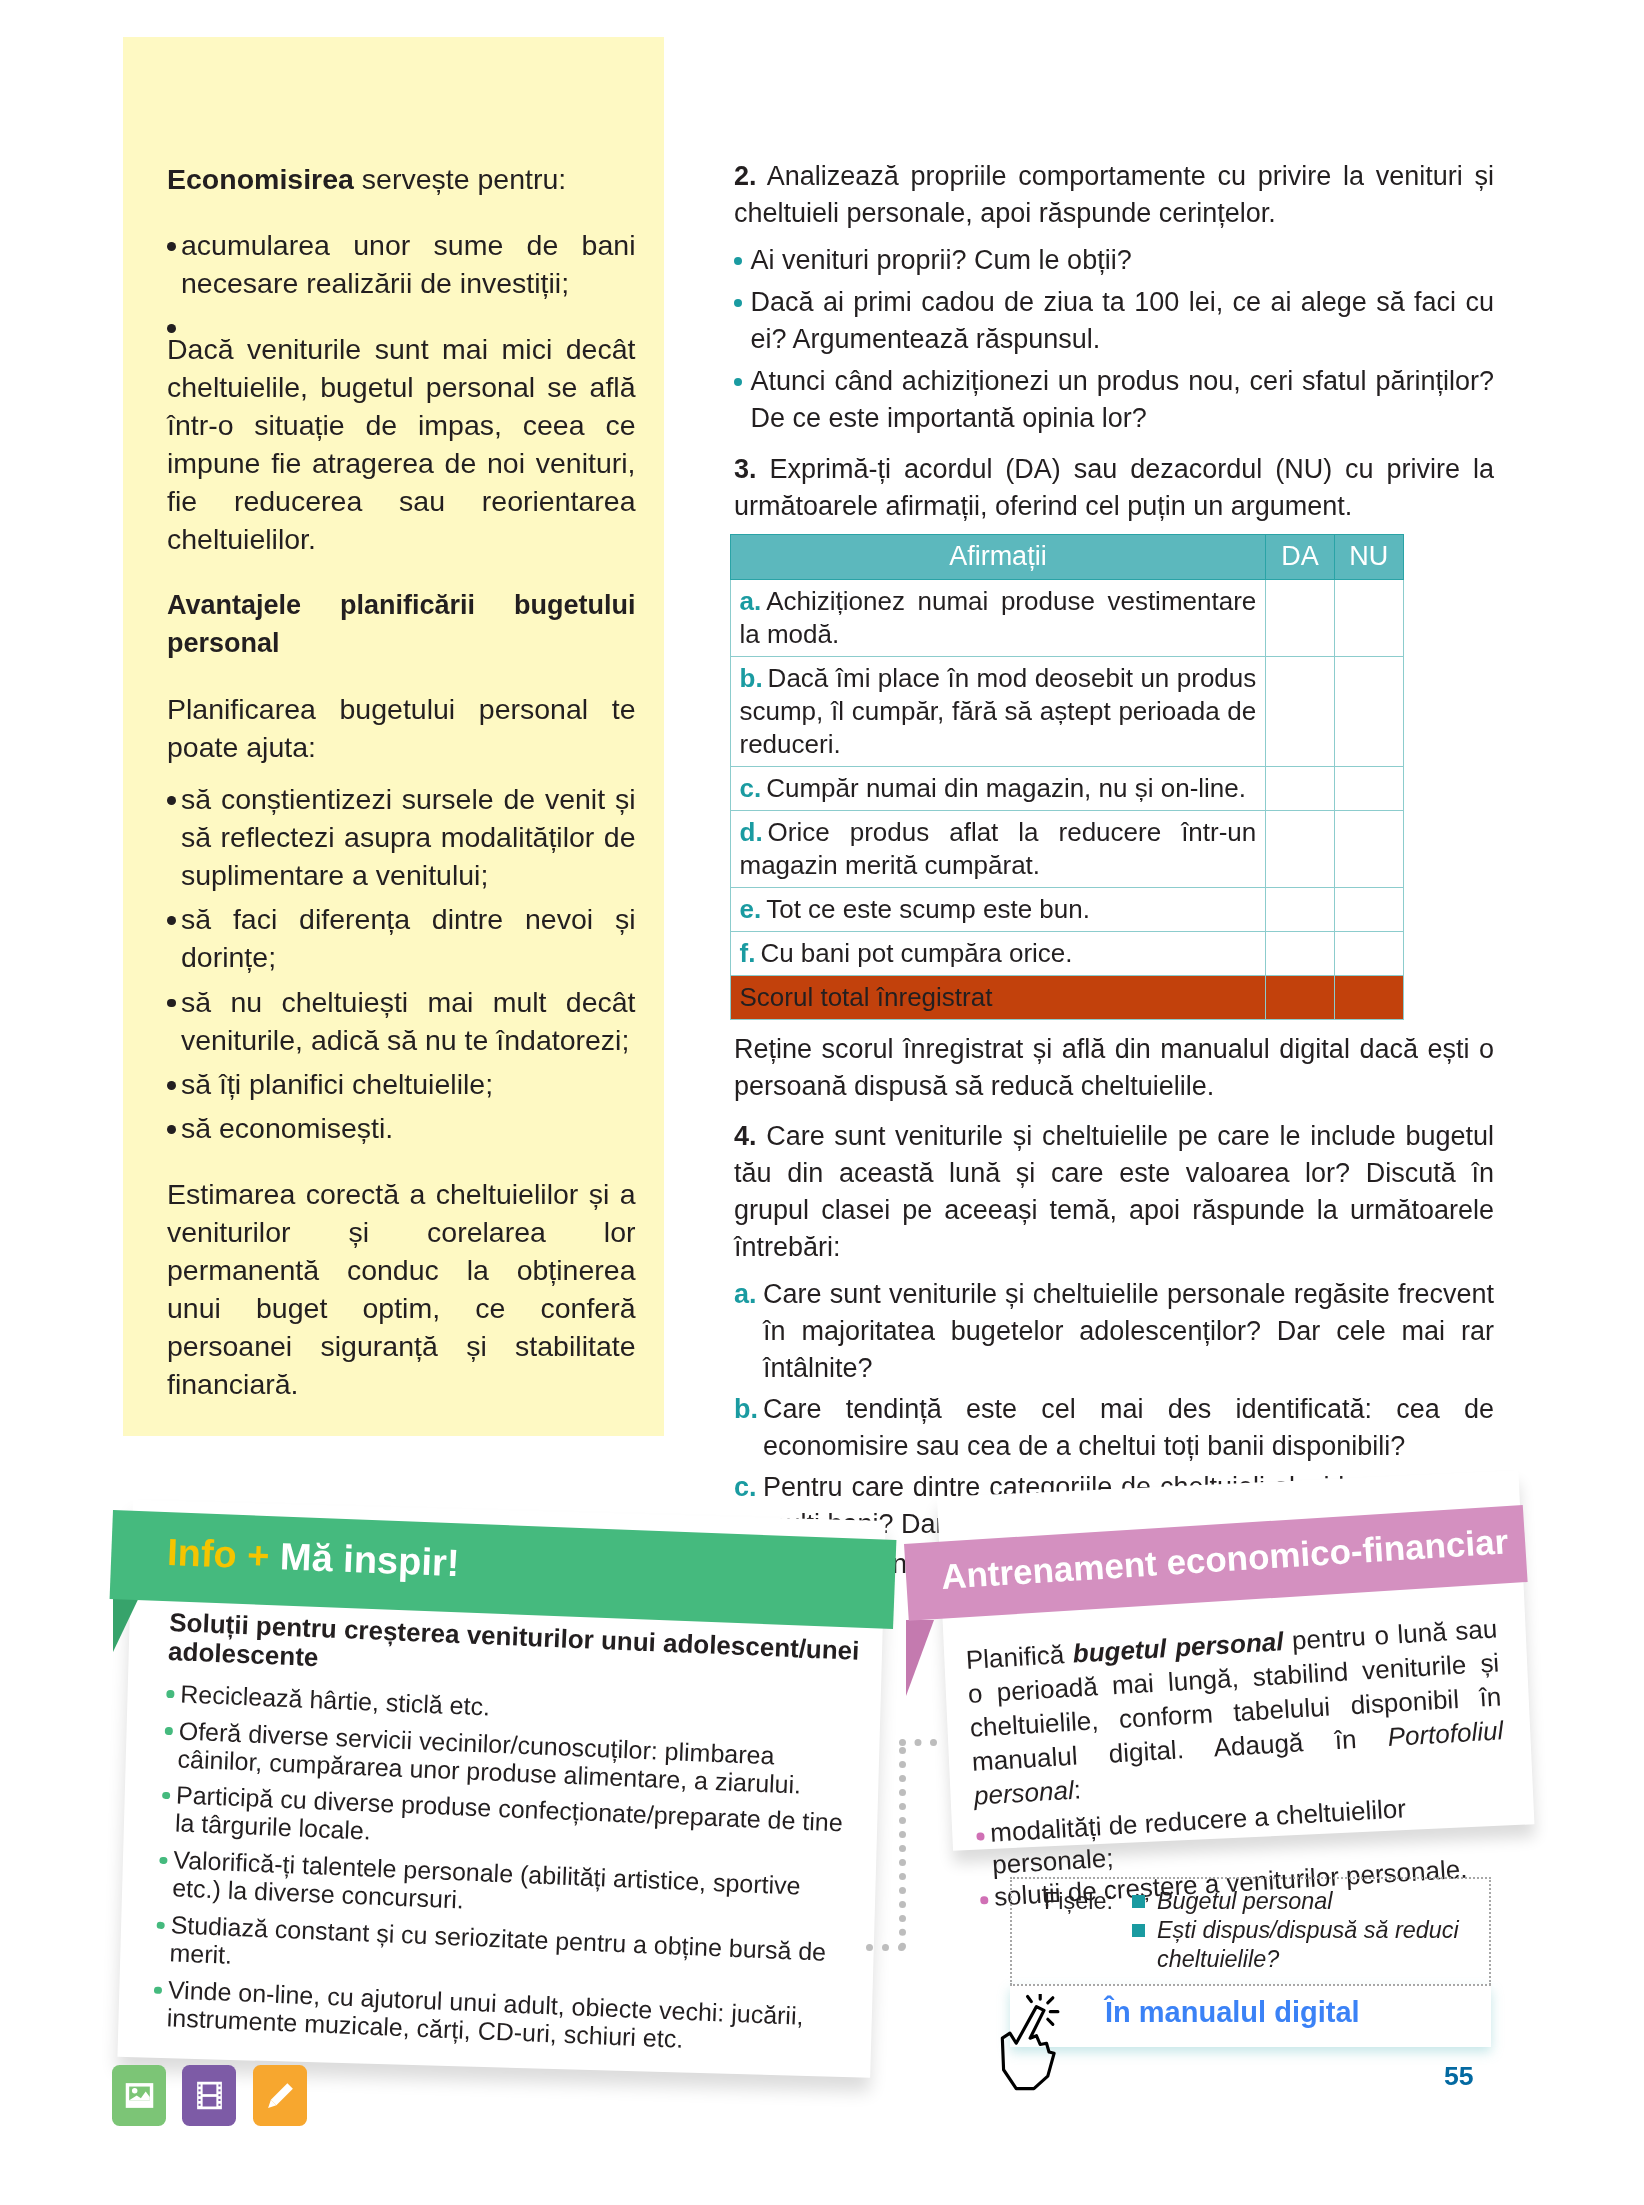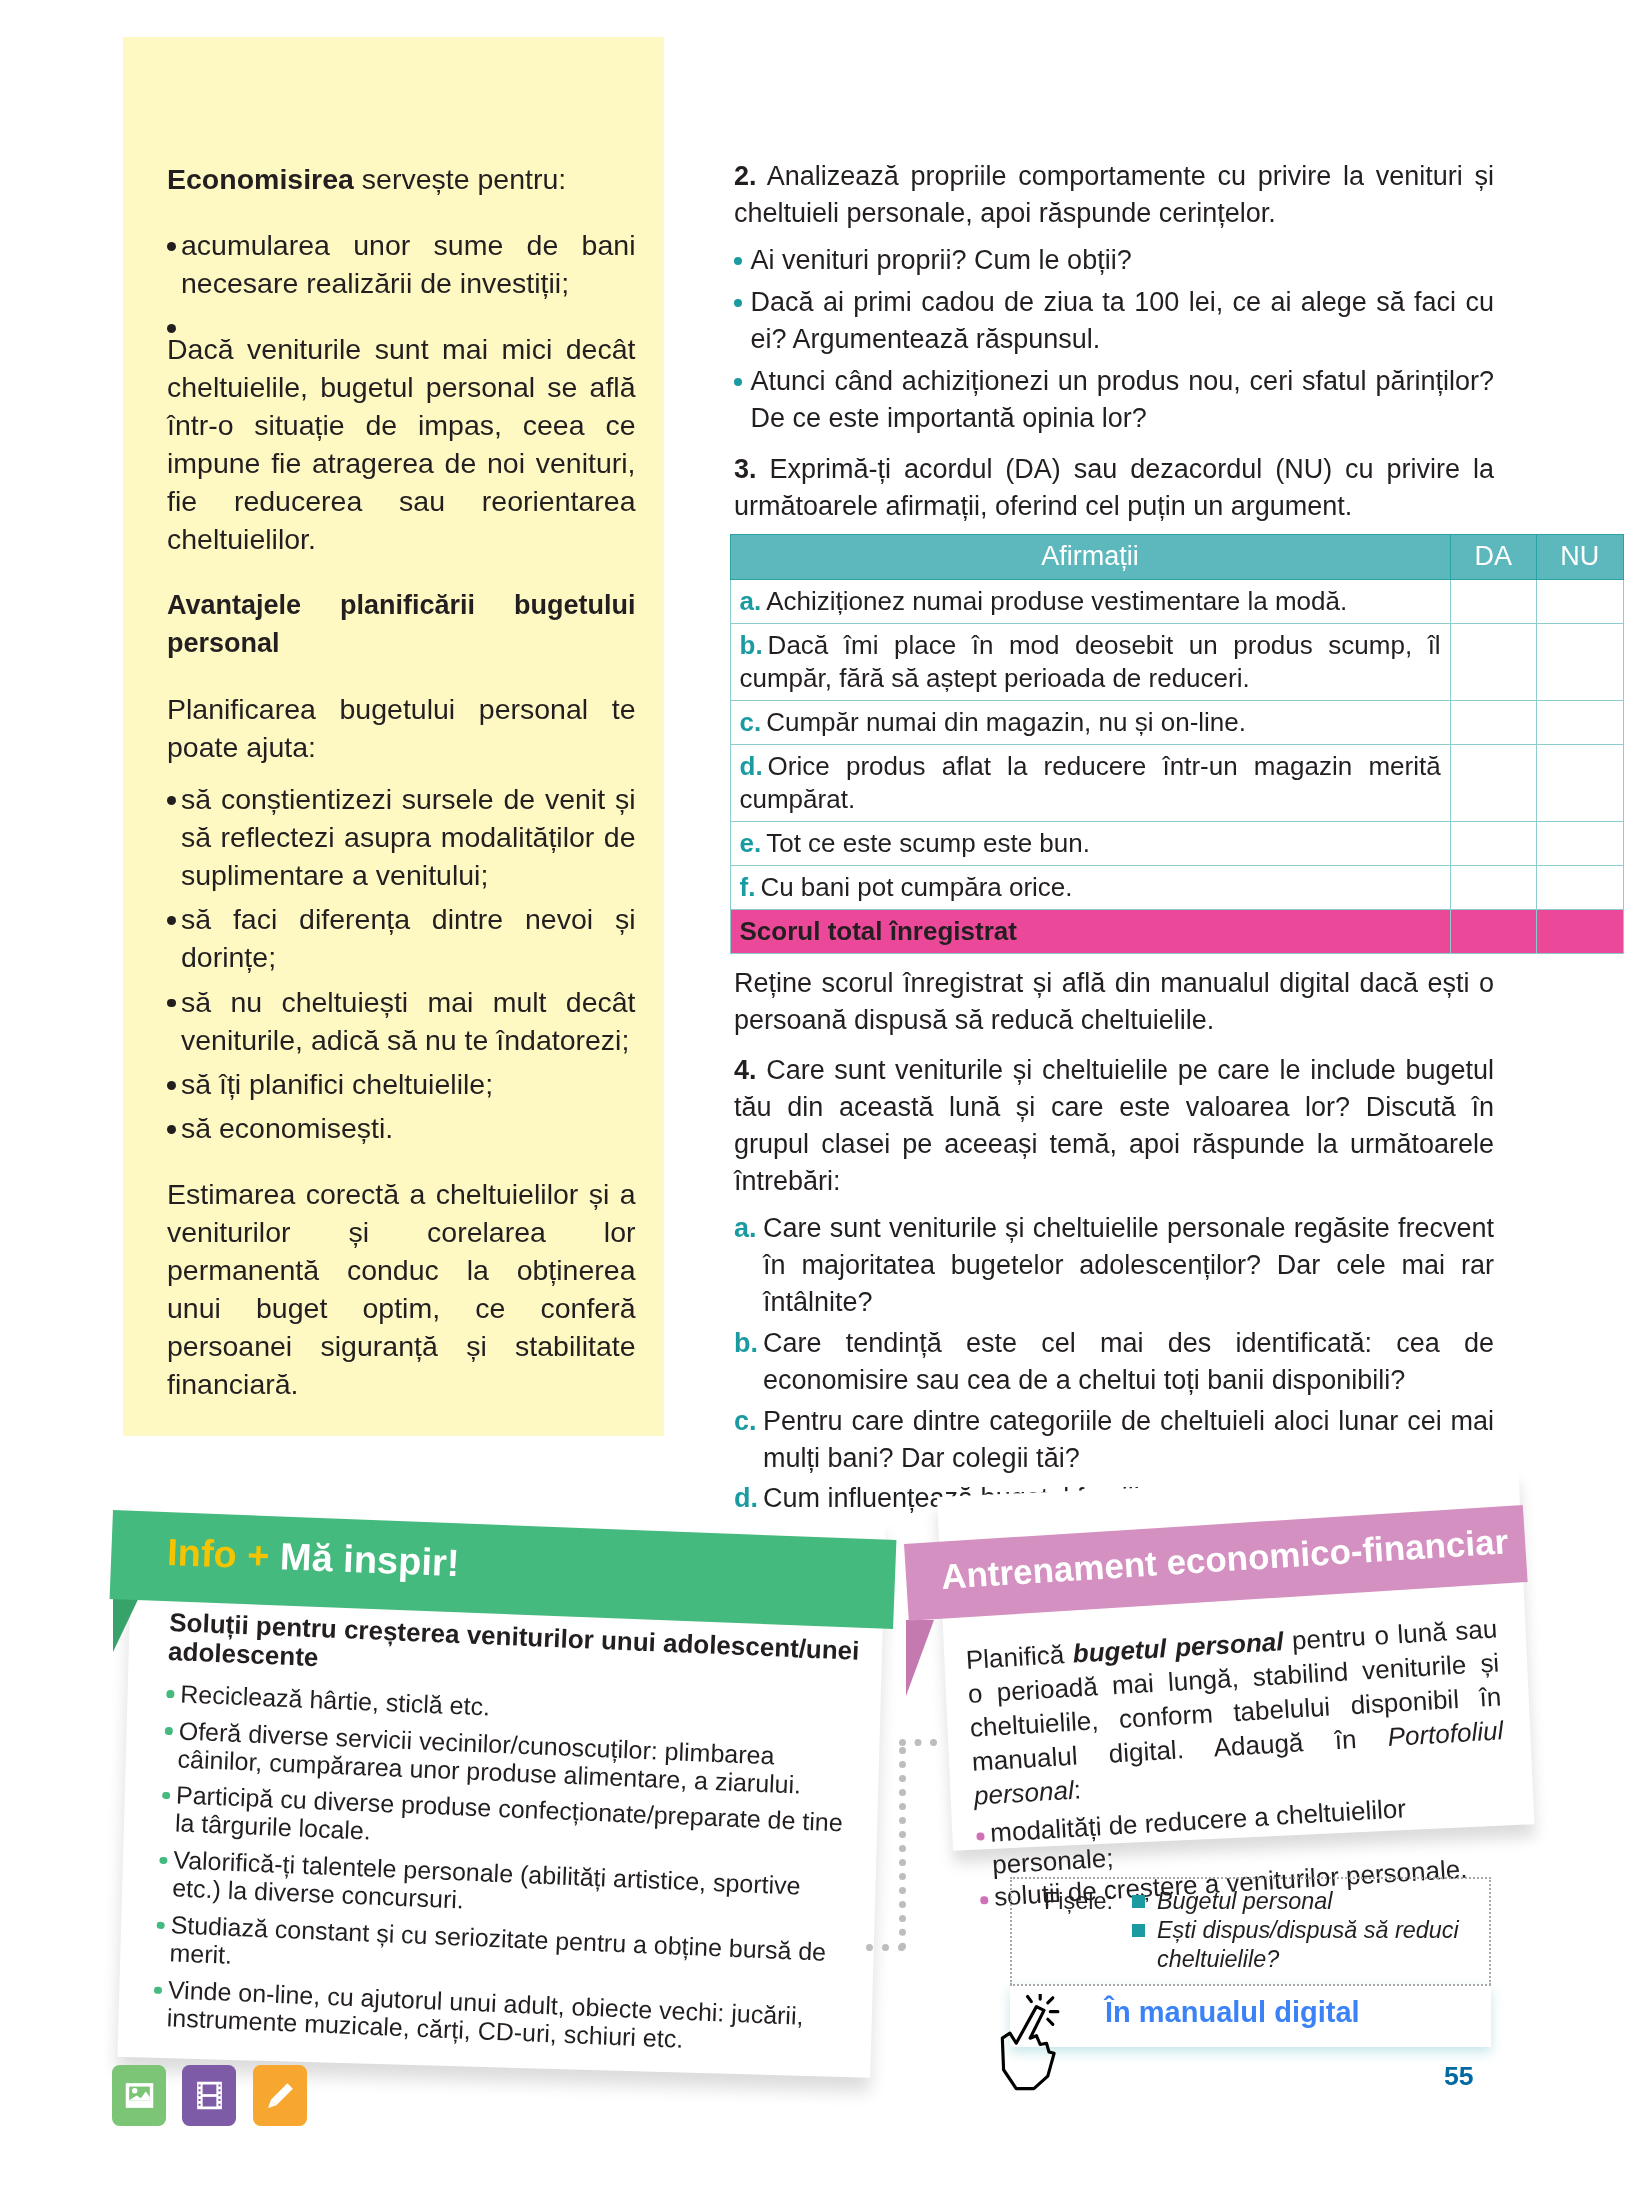--- a/index.html
+++ b/index.html
@@ -31,32 +31,32 @@
   .right .num { font-weight: bold; }
   .right ul.tq { list-style: none; margin: 0 0 14px 0; padding: 0; }
   .right ul.tq li { position: relative; padding-left: 16.5px; margin-bottom: 5px; text-align: justify; }
   .tdot { position: absolute; left: 0; top: 15px; width: 8.2px; height: 8.2px; border-radius: 50%; background: #1a9ba1; }
   .letter { color: #1a9ba1; font-weight: bold; }
   ol.sub { list-style: none; margin: 0; padding: 0; }
   ol.sub li { position: relative; padding-left: 29px; margin-bottom: 3.8px; text-align: justify; }
   ol.sub li .letter { position: absolute; left: 0; top: 0; }
 
   table.aff {
-    width: 894px; border-collapse: collapse; margin: 8.9px 0 11.4px -4.4px;
+    width: 674px; border-collapse: collapse; margin: 8.9px 0 11.4px -4.4px;
     font-size: 26px; line-height: 33px;
   }
   table.aff th {
     background: #5cb8bd; color: #fff; font-weight: normal; height: 42px; font-size: 27px;
     border: 1.9px solid #2aa3a6;
   }
   table.aff td { border: 1.3px solid #8ccccd; padding: 5px 8.9px; vertical-align: top; }
   table.aff td.stmt { width: 620px; text-align: justify; }
   table.aff td.stmt .letter { margin-right: 5px; }
   table.aff td.box { width: 58px; }
-  table.aff tr.total td { background: #ec4899; font-weight: bold; }
+  table.aff tr.total td { background: #c2410c; }
 
   
   .info-card {
     position: absolute; left: 133px; top: 1500px; width: 753px; height: 557px;
     background: #fff; transform: rotate(1.6deg); transform-origin: top left;
     box-shadow: 0 14px 16.5px rgba(0,0,0,0.14);
   }
   .info-banner {
     position: absolute; left: 113px; top: 1510px; width: 784px; height: 89px;
     background: #45ba7e; transform: rotate(2.2deg); transform-origin: top left;

